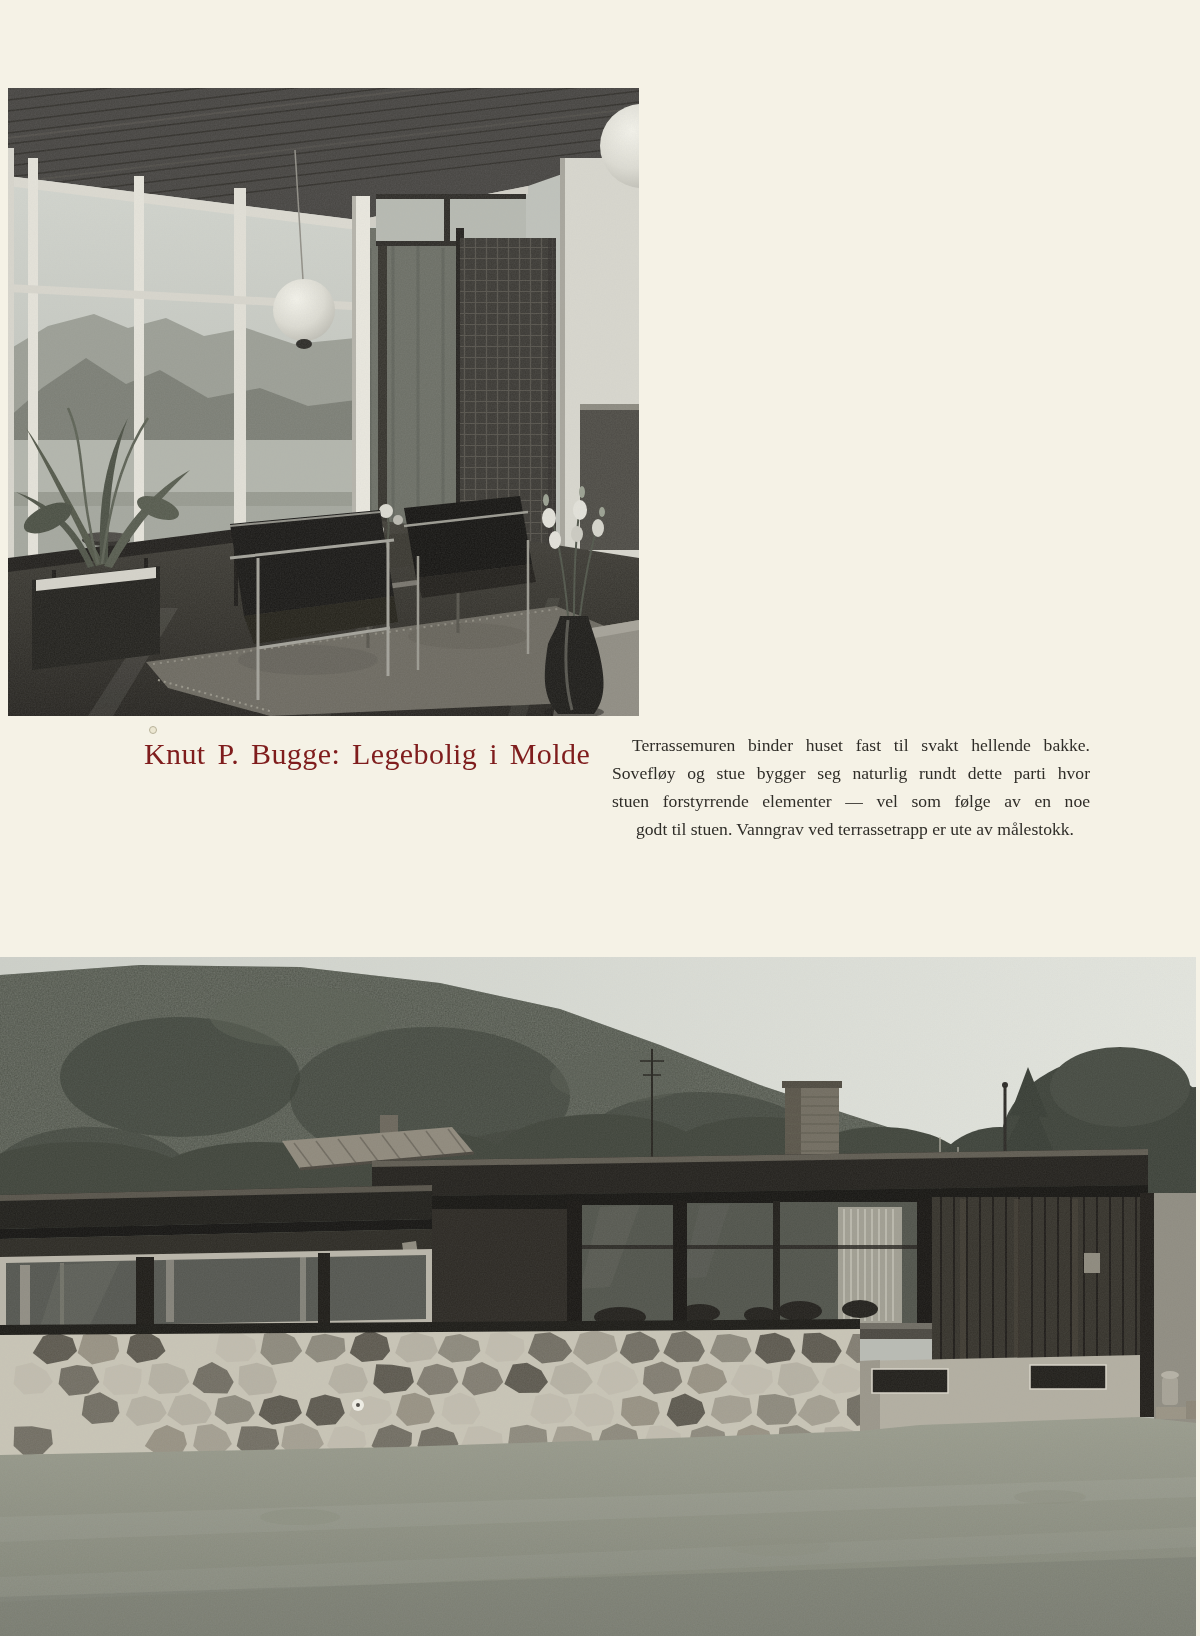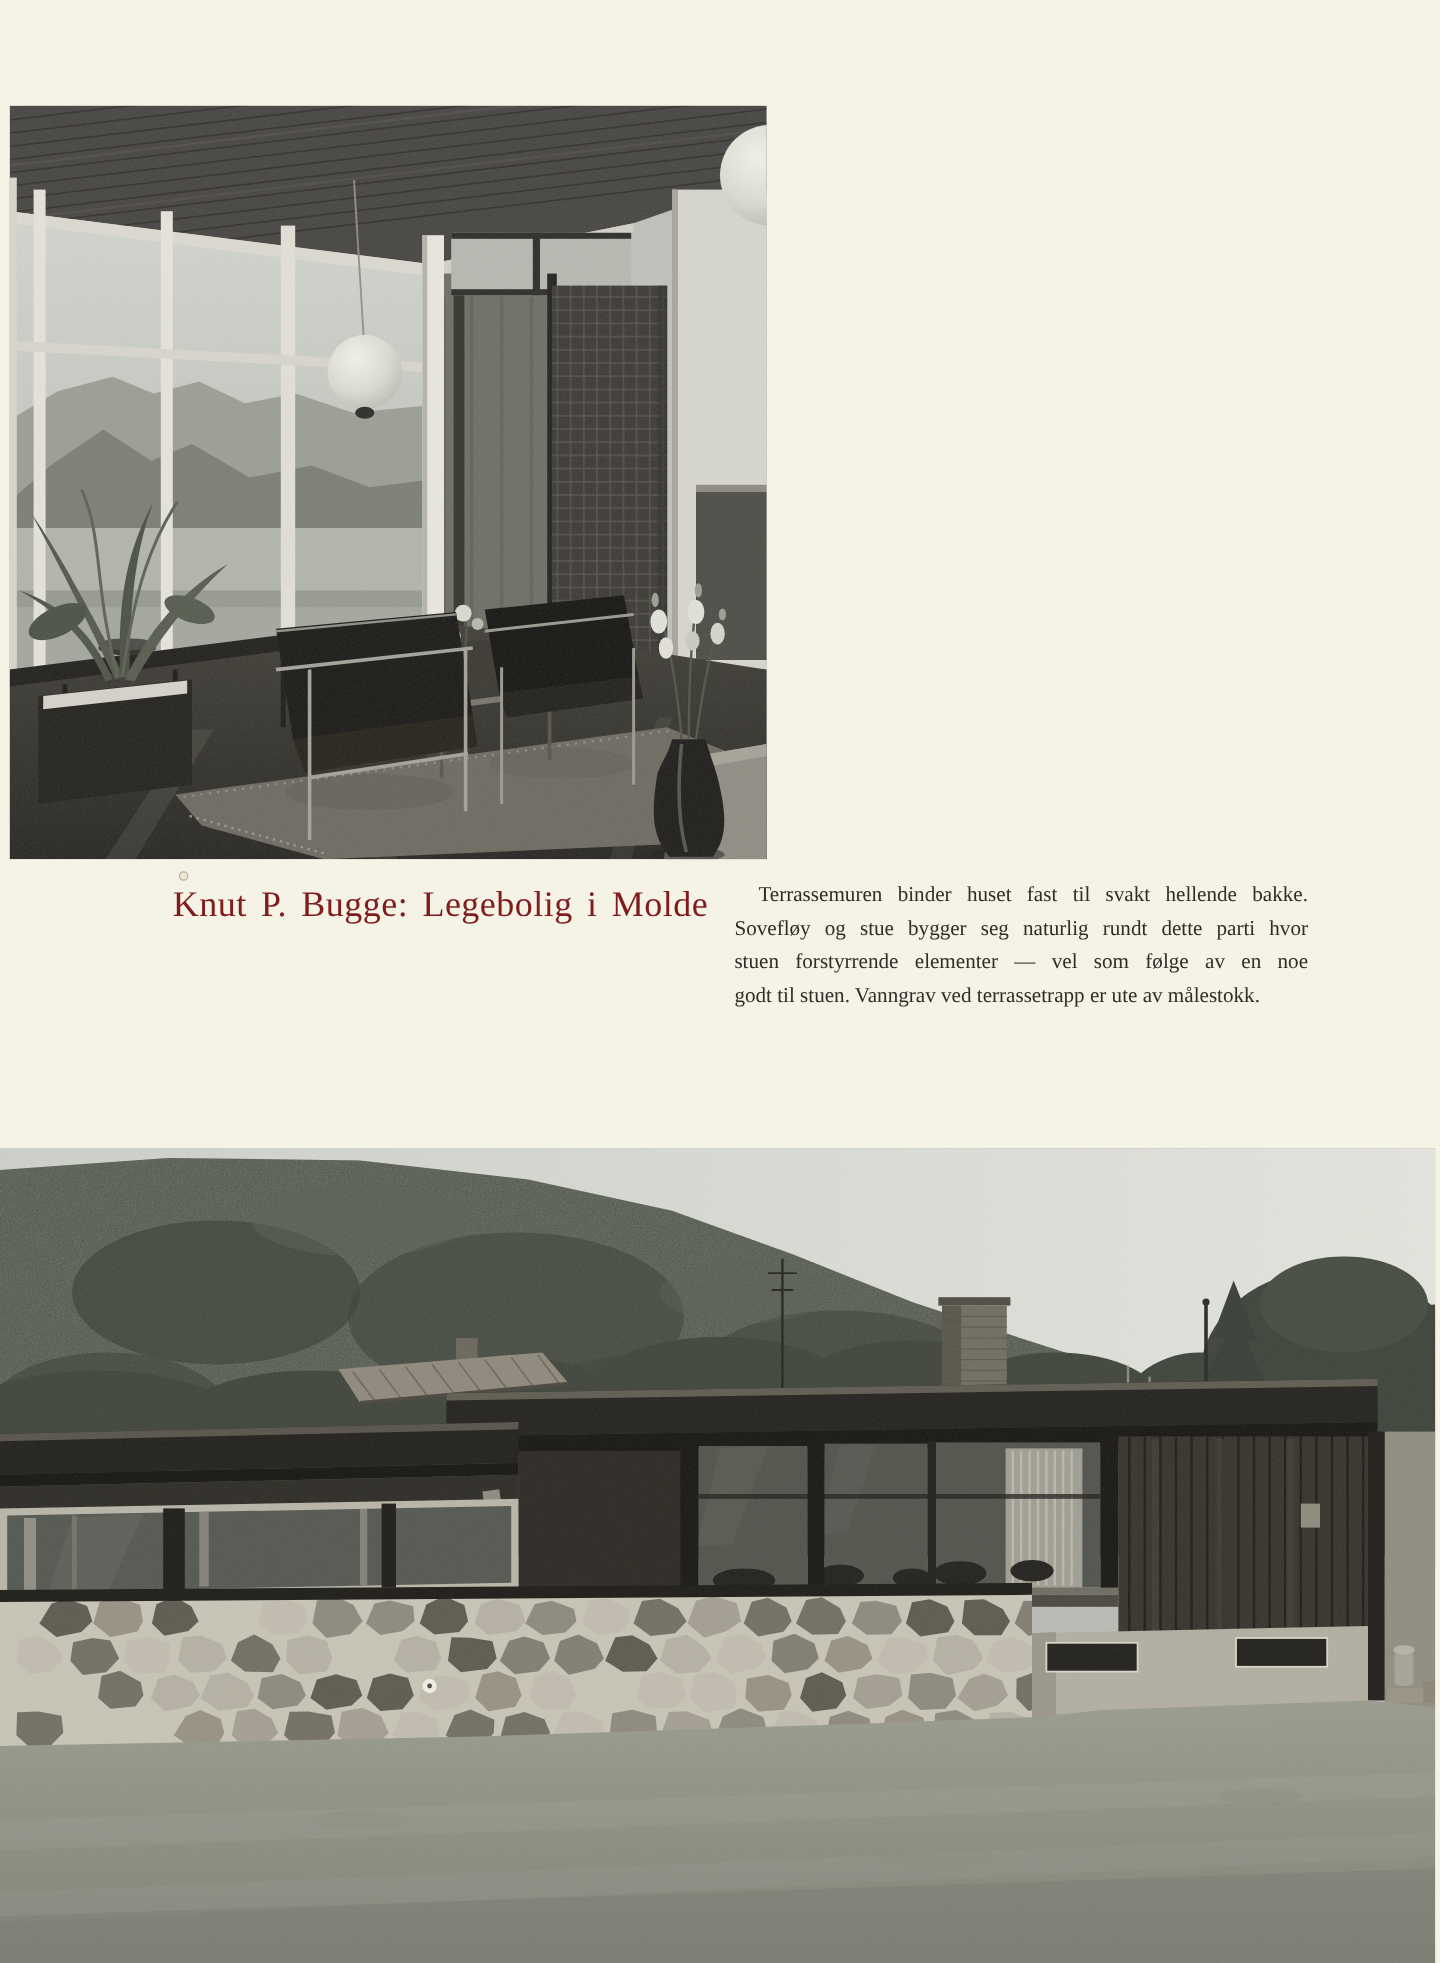--- a/index.html
+++ b/index.html
@@ -9,21 +9,21 @@
   .photo{position:absolute;overflow:hidden;background:#b9bbb4;}
   .photo svg{display:block;}
   #interior-photo{left:8px;top:88px;width:631px;height:628px;}
   #exterior-photo{left:0px;top:957px;width:1196px;height:679px;}
   #article-title{position:absolute;left:144px;top:737px;font-size:30px;color:#7f1d1d;
       letter-spacing:.4px;word-spacing:4px;white-space:nowrap;}
   #article-text{position:absolute;left:612px;top:731px;width:478px;font-size:17.6px;
       color:#2f2d28;}
   .line{height:28px;line-height:28px;text-align:justify;text-align-last:justify;}
   .line.first{text-indent:20px;}
-  .line.last{text-align-last:auto;}
+  .line.last{text-align-last:auto;margin-left:24px;}
   .speck{position:absolute;left:149px;top:726px;width:6px;height:6px;border-radius:50%;
       border:1px solid #b8b29a;background:#ece7d2;}
 </style>
 </head>
 <body>
 
 <div class="page">
 
   <figure class="photo" id="interior-photo" style="margin:0">
   <svg width="631" height="628" viewBox="0 0 631 628">

